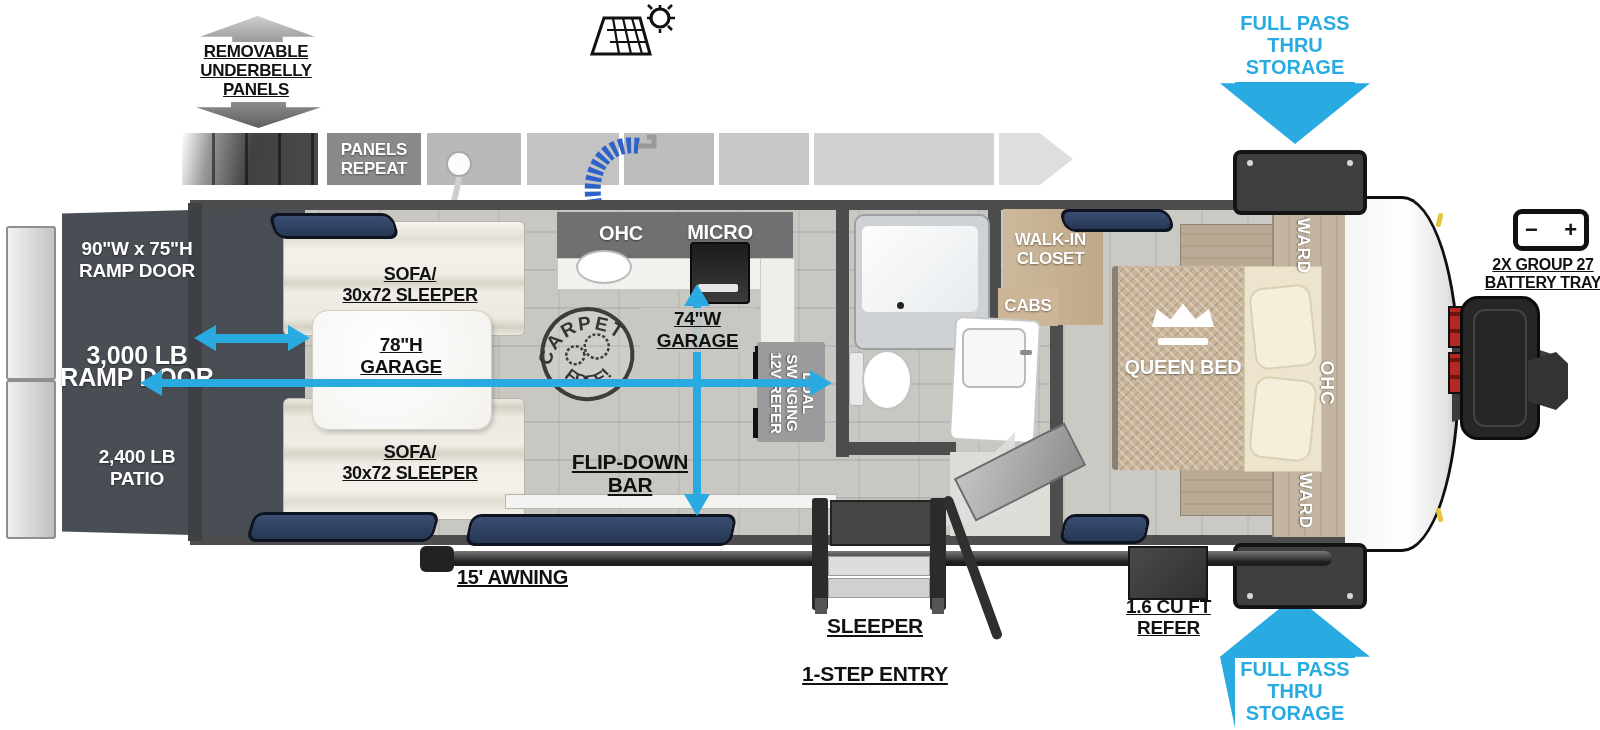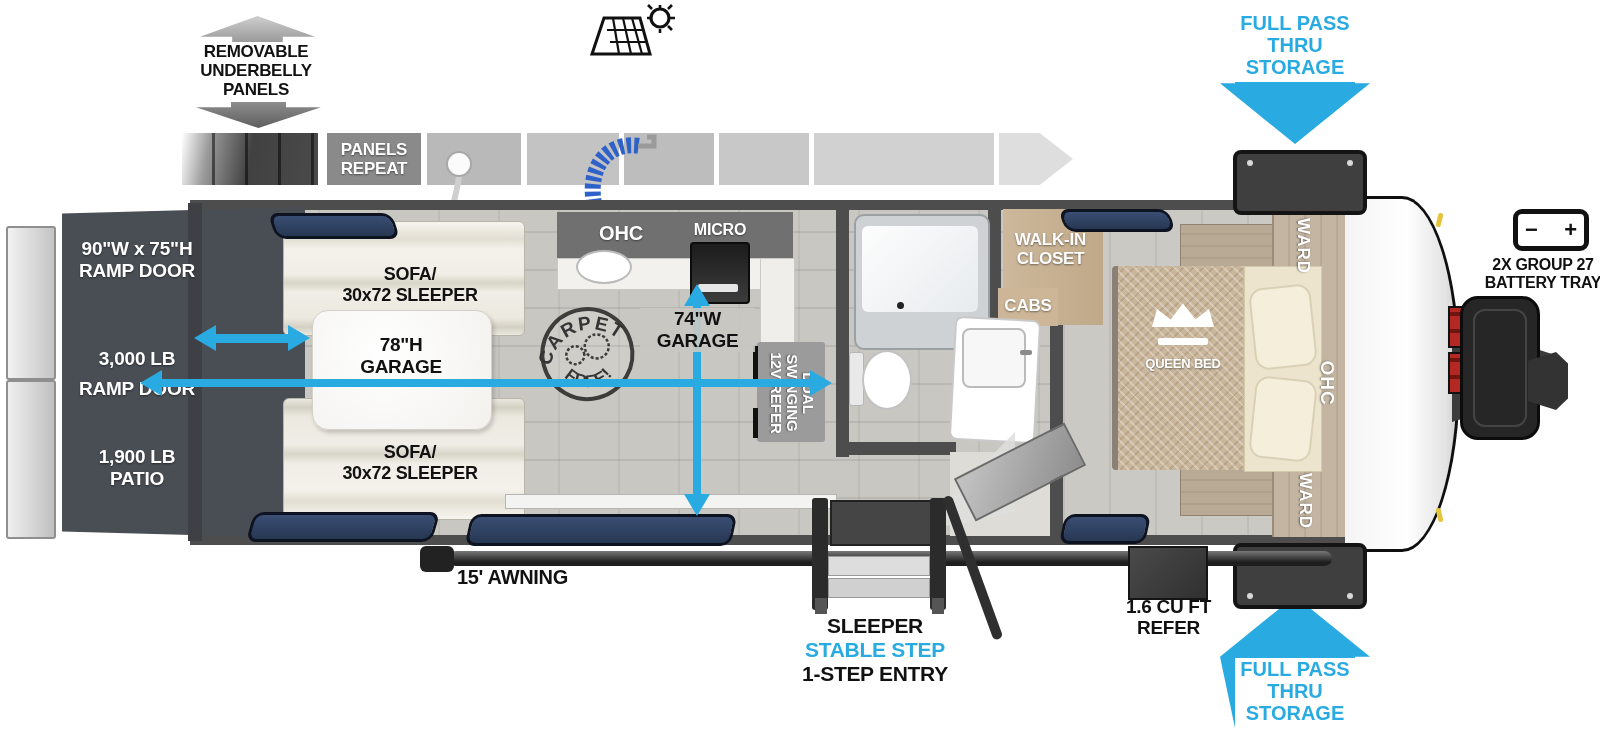--- a/index.html
+++ b/index.html
@@ -1,20 +1,20 @@
 <!DOCTYPE html>
 <html><head>
 <meta charset="utf-8">
 <style>
   html,body{margin:0;padding:0;background:#fff;}
   .stage{position:relative;width:1600px;height:730px;background:#fff;overflow:hidden;
          font-family:"Liberation Sans",sans-serif;}
   .abs{position:absolute;}
   .lbl{position:absolute;font-weight:bold;color:#111;text-align:center;
-       white-space:pre-line;letter-spacing:-0.3px;}
+       white-space:pre-line;letter-spacing:-0.3px;text-decoration:underline;}
   .wlbl{position:absolute;font-weight:bold;color:#fff;text-align:center;
         white-space:pre-line;letter-spacing:-0.2px;text-shadow:0 1px 2px rgba(0,0,0,.45);}
   .blue{color:#29abe2;}
   .seg{position:absolute;top:133px;height:52px;}
   .win{position:absolute;background:linear-gradient(180deg,#3a4e73,#263752);
        border:3px solid #0d1320;border-radius:10px;}
   .arrline{position:absolute;background:#29abe2;}
   .tri{position:absolute;width:0;height:0;}
   .vwrap{position:absolute;display:flex;align-items:center;justify-content:center;}
   .vin{transform:rotate(90deg);font-weight:bold;color:#fff;text-align:center;
@@ -103,23 +103,23 @@
               clip-path:polygon(0 2%,100% 0,100% 100%,0 98%);"></div>
   <div class="abs" style="left:188px;top:203px;width:14px;height:338px;background:#3e4045;"></div>
 
   <div class="abs" style="left:6px;top:226px;width:46px;height:150px;background:linear-gradient(90deg,#f2f2f2,#c4c4c4);
               border:2px solid #8f8f8f;border-radius:3px;"></div>
   <div class="abs" style="left:6px;top:380px;width:46px;height:155px;background:linear-gradient(90deg,#efefef,#c0c0c0);
               border:2px solid #8f8f8f;border-radius:3px;"></div>
 
   <div class="wlbl" style="left:52px;top:238px;width:170px;font-size:19px;line-height:22px;">90"W x 75"H
 RAMP DOOR</div>
-  <div class="wlbl" style="left:52px;top:344px;width:170px;font-size:19px;line-height:30px;">3,000 LB
+  <div class="wlbl" style="left:52px;top:344px;width:170px;font-size:25px;line-height:22px;">3,000 LB
 RAMP DOOR</div>
-  <div class="wlbl" style="left:52px;top:446px;width:170px;font-size:19px;line-height:22px;">1,900 LB
+  <div class="wlbl" style="left:52px;top:446px;width:170px;font-size:19px;line-height:22px;">2,400 LB
 PATIO</div>
 
   <div class="abs" style="left:283px;top:221px;width:240px;height:113px;border:1px solid #b9b5a9;border-radius:6px;
               background:linear-gradient(180deg,#f7f5ef 0%,#e2ded3 15%,#f3f1ea 24%,#f0eee6 46%,#d8d4c8 54%,#efede5 62%,#ece9e0 85%,#d4d0c4 93%,#eae8df 100%);"></div>
   <div class="abs" style="left:283px;top:398px;width:240px;height:120px;border:1px solid #b9b5a9;border-radius:6px;
               background:linear-gradient(0deg,#f7f5ef 0%,#e2ded3 15%,#f3f1ea 24%,#f0eee6 46%,#d8d4c8 54%,#efede5 62%,#ece9e0 85%,#d4d0c4 93%,#eae8df 100%);"></div>
   <div class="abs" style="left:312px;top:310px;width:178px;height:118px;background:radial-gradient(circle at 40% 35%,#ffffff,#f2f1ed);
               border:1px solid #d4d1c8;border-radius:16px;box-shadow:2px 3px 4px rgba(0,0,0,.18);"></div>
   <div class="lbl" style="left:305px;top:264px;width:210px;font-size:18px;line-height:21px;">SOFA/
 30x72 SLEEPER</div>
@@ -145,21 +145,21 @@
   </svg>
 
   <div class="abs" style="left:557px;top:212px;width:236px;height:48px;background:#707070;border-bottom:2px solid #5a5a5a;"></div>
   <div class="abs" style="left:557px;top:258px;width:236px;height:30px;background:#f2f1ee;border:1px solid #c9c9c6;"></div>
   <div class="abs" style="left:760px;top:258px;width:33px;height:90px;background:#efeeeb;border:1px solid #c9c9c6;"></div>
   <div class="abs" style="left:576px;top:250px;width:52px;height:30px;background:#fff;border:2px solid #bbb;border-radius:50%;"></div>
   <div class="abs" style="left:690px;top:242px;width:56px;height:58px;background:linear-gradient(180deg,#1c1c1c,#3c3c3c);
               border:2px solid #0c0c0c;border-radius:4px;"></div>
   <div class="abs" style="left:698px;top:284px;width:40px;height:8px;background:#e6e6e6;border-radius:2px;"></div>
   <div class="wlbl" style="left:586px;top:222px;width:70px;font-size:20px;">OHC</div>
-  <div class="wlbl" style="left:675px;top:221px;width:90px;font-size:16px;">MICRO</div>
+  <div class="wlbl" style="left:675px;top:221px;width:90px;font-size:20px;">MICRO</div>
 
   <div class="abs" style="left:757px;top:342px;width:68px;height:100px;background:#9b9b9b;border-radius:3px;"></div>
   <div class="abs" style="left:753px;top:346px;width:5px;height:36px;background:#111;"></div>
   <div class="abs" style="left:753px;top:408px;width:5px;height:30px;background:#111;"></div>
   <div class="vwrap" style="left:748px;top:350px;width:88px;height:86px;">
     <div class="vin" style="font-size:15px;line-height:16px;">DUAL
 SWINGING
 12V REFER</div>
   </div>
 
@@ -198,39 +198,41 @@
   <div class="abs" style="left:1272px;top:207px;width:76px;height:330px;background:repeating-linear-gradient(90deg,#c3b5a1 0 14px,#b8a994 14px 16px);border-left:2px solid #9a8d79;"></div>
   <div class="abs" style="left:1112px;top:266px;width:132px;height:204px;border-left:6px solid #8a8075;border-radius:4px;background:
               repeating-linear-gradient(45deg,rgba(255,255,255,.28) 0 2px,transparent 2px 7px),
               repeating-linear-gradient(-45deg,rgba(120,95,70,.20) 0 2px,transparent 2px 7px),#c9b69b;"></div>
   <div class="abs" style="left:1244px;top:266px;width:76px;height:204px;background:#ece4cd;border:1px solid #d4c9ab;"></div>
   <div class="abs" style="left:1252px;top:286px;width:58px;height:78px;background:#f4eedb;border:2px solid #d9d0b6;border-radius:14px;transform:rotate(-6deg);"></div>
   <div class="abs" style="left:1252px;top:378px;width:58px;height:78px;background:#f4eedb;border:2px solid #d9d0b6;border-radius:14px;transform:rotate(6deg);"></div>
   <div class="abs" style="left:1152px;top:302px;width:62px;height:32px;background:#fff;
               clip-path:polygon(0 78%,8% 22%,30% 55%,50% 5%,70% 55%,92% 22%,100% 78%);"></div>
   <div class="abs" style="left:1158px;top:338px;width:50px;height:7px;background:#fff;border-radius:2px;"></div>
-  <div class="wlbl" style="left:1108px;top:356px;width:150px;font-size:13px;">QUEEN BED</div>
+  <div class="wlbl" style="left:1108px;top:356px;width:150px;font-size:20px;">QUEEN BED</div>
 
   <div class="vwrap" style="left:1271px;top:213px;width:64px;height:66px;">
     <div class="vin" style="font-size:17px;letter-spacing:1px;">WARD</div>
   </div>
   <div class="vwrap" style="left:1295px;top:350px;width:64px;height:66px;">
     <div class="vin" style="font-size:19px;letter-spacing:1px;">OHC</div>
   </div>
   <div class="vwrap" style="left:1273px;top:468px;width:64px;height:66px;">
     <div class="vin" style="font-size:17px;letter-spacing:1px;">WARD</div>
   </div>
 
   <div class="win" style="left:272px;top:213px;width:118px;height:20px;transform:skewX(18deg);"></div>
   <div class="win" style="left:1062px;top:209px;width:104px;height:17px;transform:skewX(18deg);"></div>
   <div class="win" style="left:250px;top:512px;width:180px;height:24px;transform:skewX(-16deg);"></div>
   <div class="win" style="left:468px;top:514px;width:260px;height:26px;transform:skewX(-12deg);"></div>
   <div class="win" style="left:1062px;top:514px;width:80px;height:24px;transform:skewX(-12deg);"></div>
 
   <div class="abs" style="left:505px;top:494px;width:330px;height:13px;background:#f3f3f1;border:1px solid #b5b5b2;"></div>
+  <div class="lbl" style="left:540px;top:450px;width:180px;font-size:21px;line-height:23px;">FLIP-DOWN
+BAR</div>
 
   <div class="abs" style="left:1345px;top:196px;width:112px;height:350px;border:3px solid #0f0f0f;border-left:none;
               border-radius:0 58px 58px 0 / 0 175px 175px 0;
               background:linear-gradient(90deg,#f4f4f4,#ffffff 55%,#e3e3e3 90%,#cfcfcf);"></div>
   <div class="abs" style="left:1437px;top:213px;width:5px;height:14px;background:#e6c53e;border-radius:2px;transform:rotate(14deg);"></div>
   <div class="abs" style="left:1437px;top:508px;width:5px;height:14px;background:#e6c53e;border-radius:2px;transform:rotate(-14deg);"></div>
 
   <div class="abs" style="left:1233px;top:150px;width:126px;height:57px;background:#3f3f3f;border:4px solid #141414;border-radius:8px;">
     <div class="screw" style="left:10px;top:6px;"></div>
     <div class="screw" style="right:10px;top:6px;"></div>
@@ -264,21 +266,20 @@
   <div class="abs" style="left:830px;top:500px;width:100px;height:42px;background:#454545;border:2px solid #222;"></div>
   <div class="abs" style="left:812px;top:498px;width:16px;height:112px;background:#2b2b2b;border-radius:3px;"></div>
   <div class="abs" style="left:930px;top:498px;width:16px;height:112px;background:#2b2b2b;border-radius:3px;"></div>
   <div class="abs" style="left:828px;top:556px;width:100px;height:18px;background:#ddd;border:1px solid #999;"></div>
   <div class="abs" style="left:828px;top:578px;width:100px;height:18px;background:#d0d0d0;border:1px solid #999;"></div>
   <div class="abs" style="left:815px;top:598px;width:12px;height:16px;background:#555;"></div>
   <div class="abs" style="left:932px;top:598px;width:12px;height:16px;background:#555;"></div>
   <div class="abs" style="left:942px;top:498px;width:10px;height:152px;background:#2f2f2f;border-radius:5px;
               transform:rotate(-20deg);transform-origin:top left;"></div>
   <div class="lbl" style="left:770px;top:614px;width:210px;font-size:21px;">SLEEPER</div>
-  <div class="lbl blue" style="left:770px;top:638px;width:210px;font-size:21px;color:#29abe2;">STABLE STEP</div>
   <div class="lbl" style="left:770px;top:662px;width:210px;font-size:21px;">1-STEP ENTRY</div>
 
   <div class="arrline" style="left:160px;top:379px;width:652px;height:8px;"></div>
   <div class="tri" style="left:140px;top:370px;border-top:13px solid transparent;border-bottom:13px solid transparent;border-right:22px solid #29abe2;"></div>
   <div class="tri" style="left:810px;top:370px;border-top:13px solid transparent;border-bottom:13px solid transparent;border-left:22px solid #29abe2;"></div>
 
   <div class="arrline" style="left:214px;top:334px;width:76px;height:9px;"></div>
   <div class="tri" style="left:194px;top:325px;border-top:13px solid transparent;border-bottom:13px solid transparent;border-right:22px solid #29abe2;"></div>
   <div class="tri" style="left:288px;top:325px;border-top:13px solid transparent;border-bottom:13px solid transparent;border-left:22px solid #29abe2;"></div>
 

